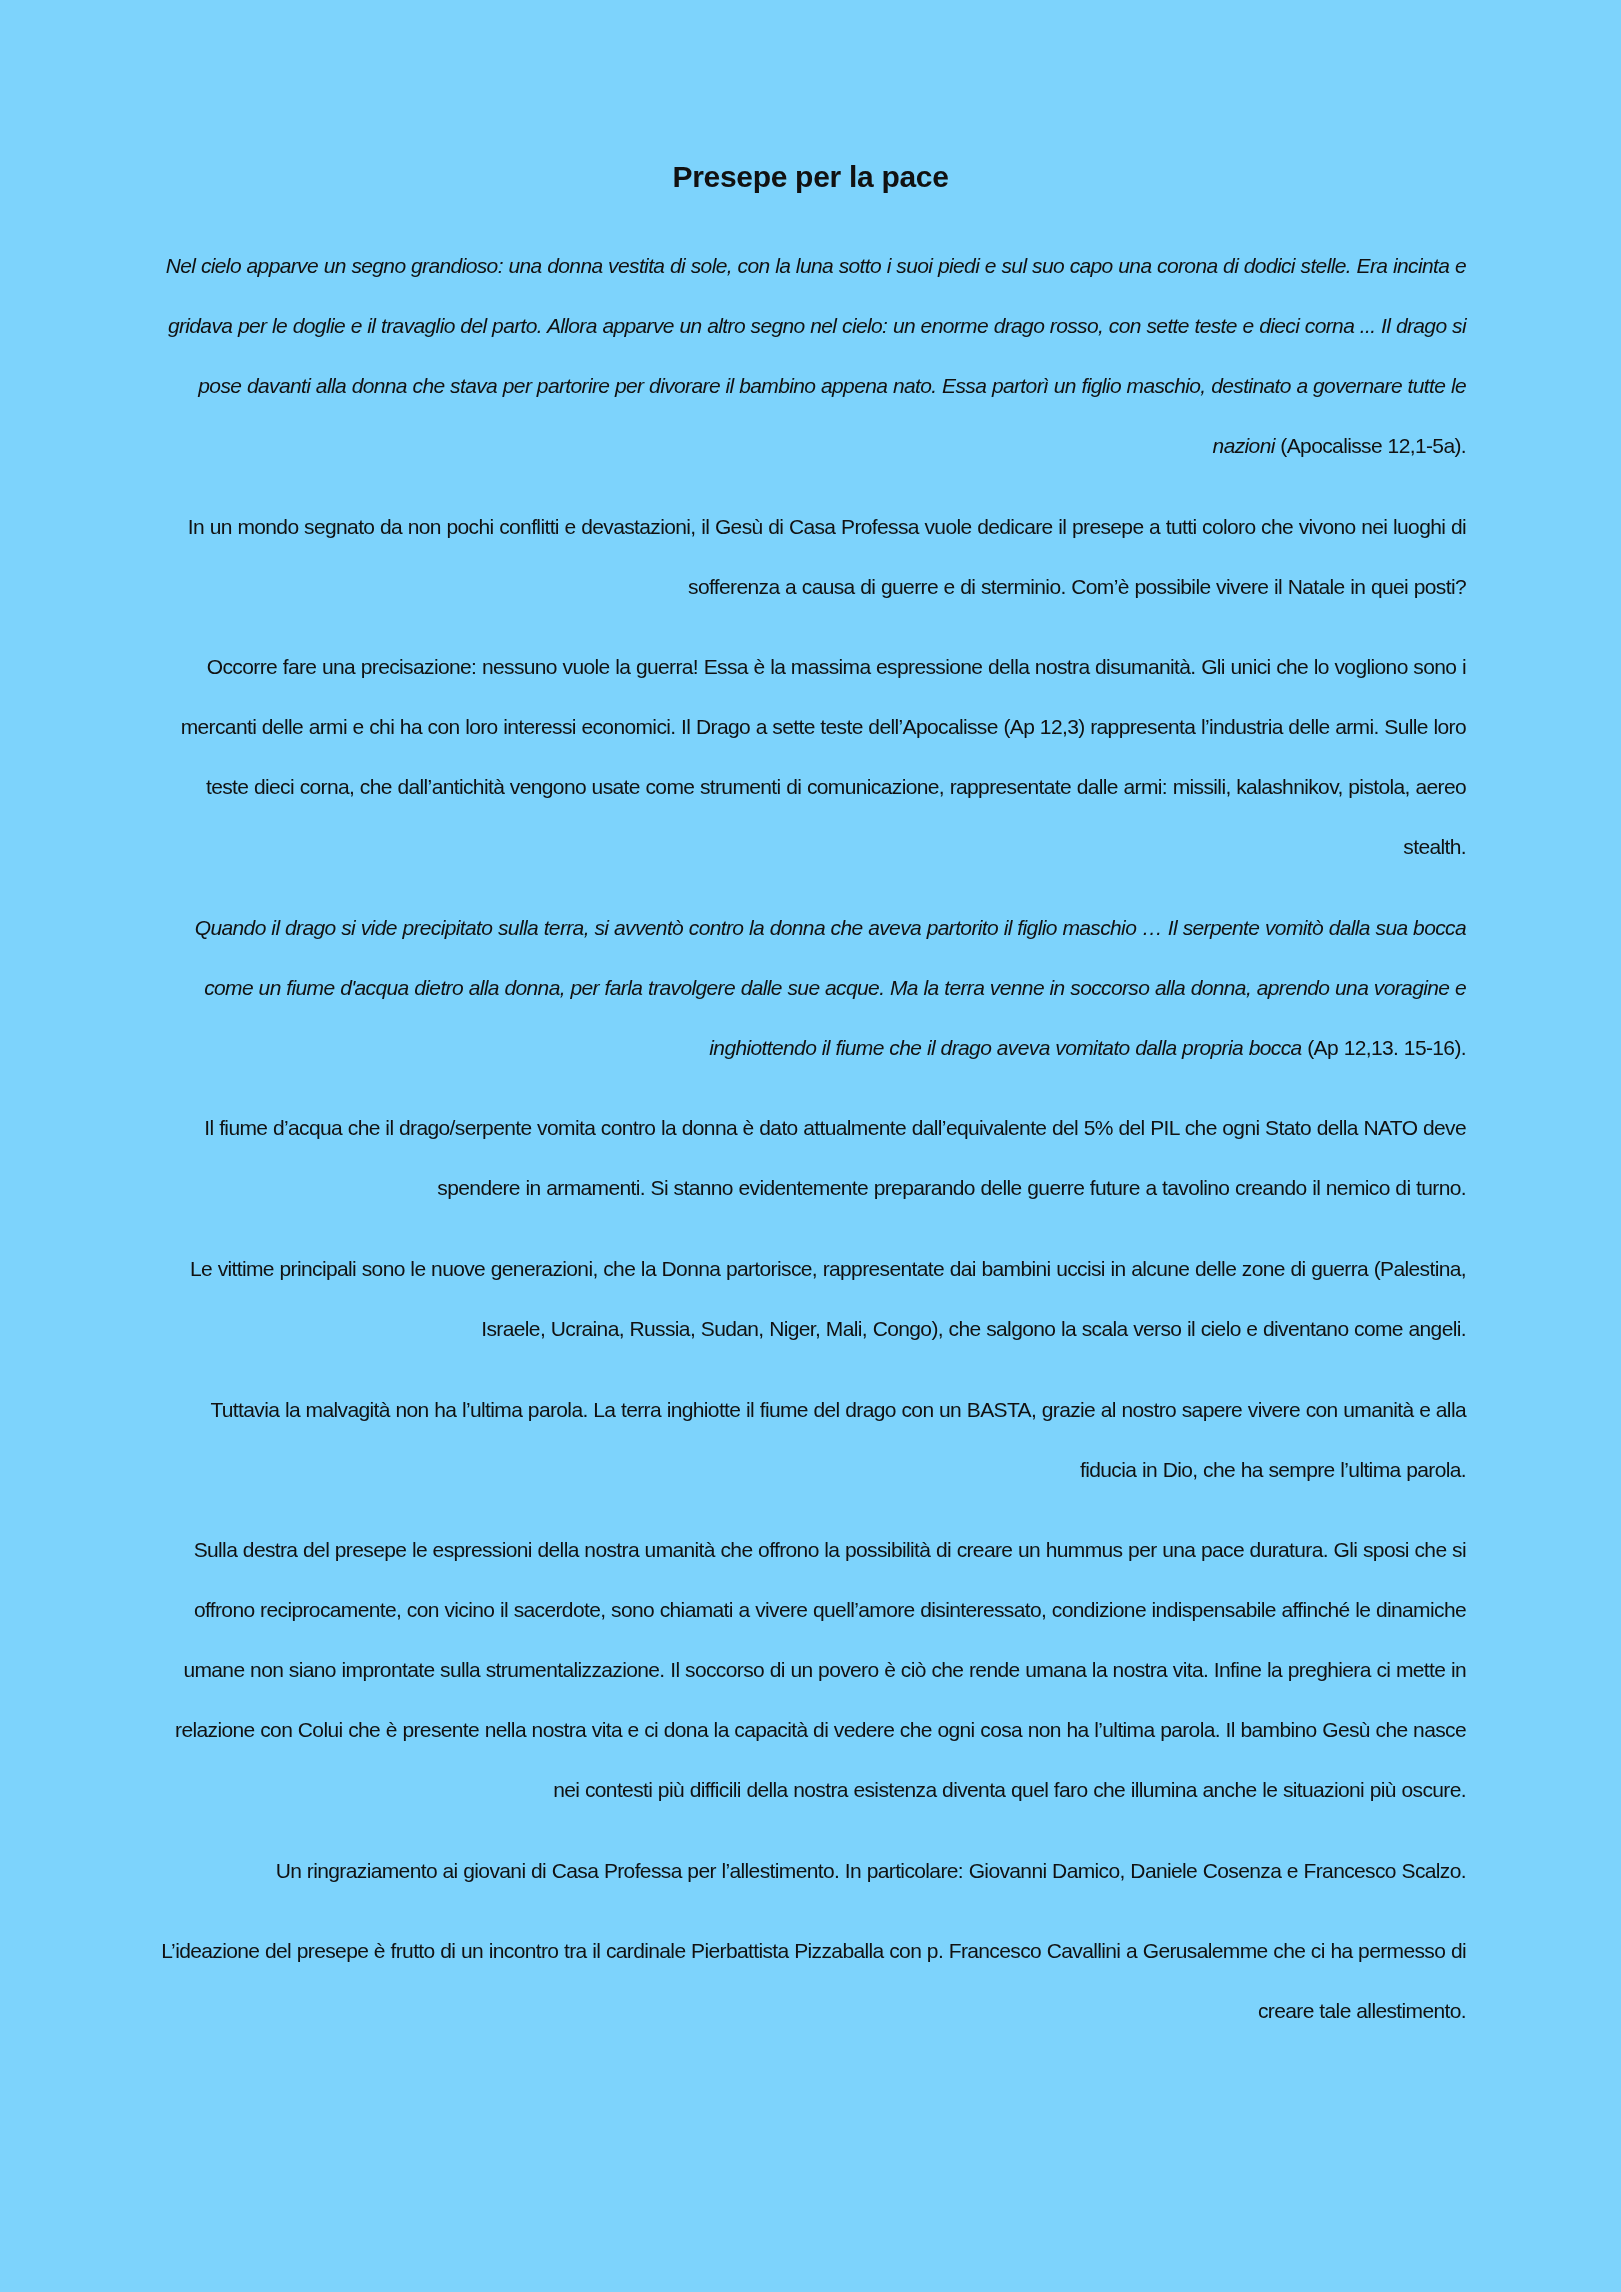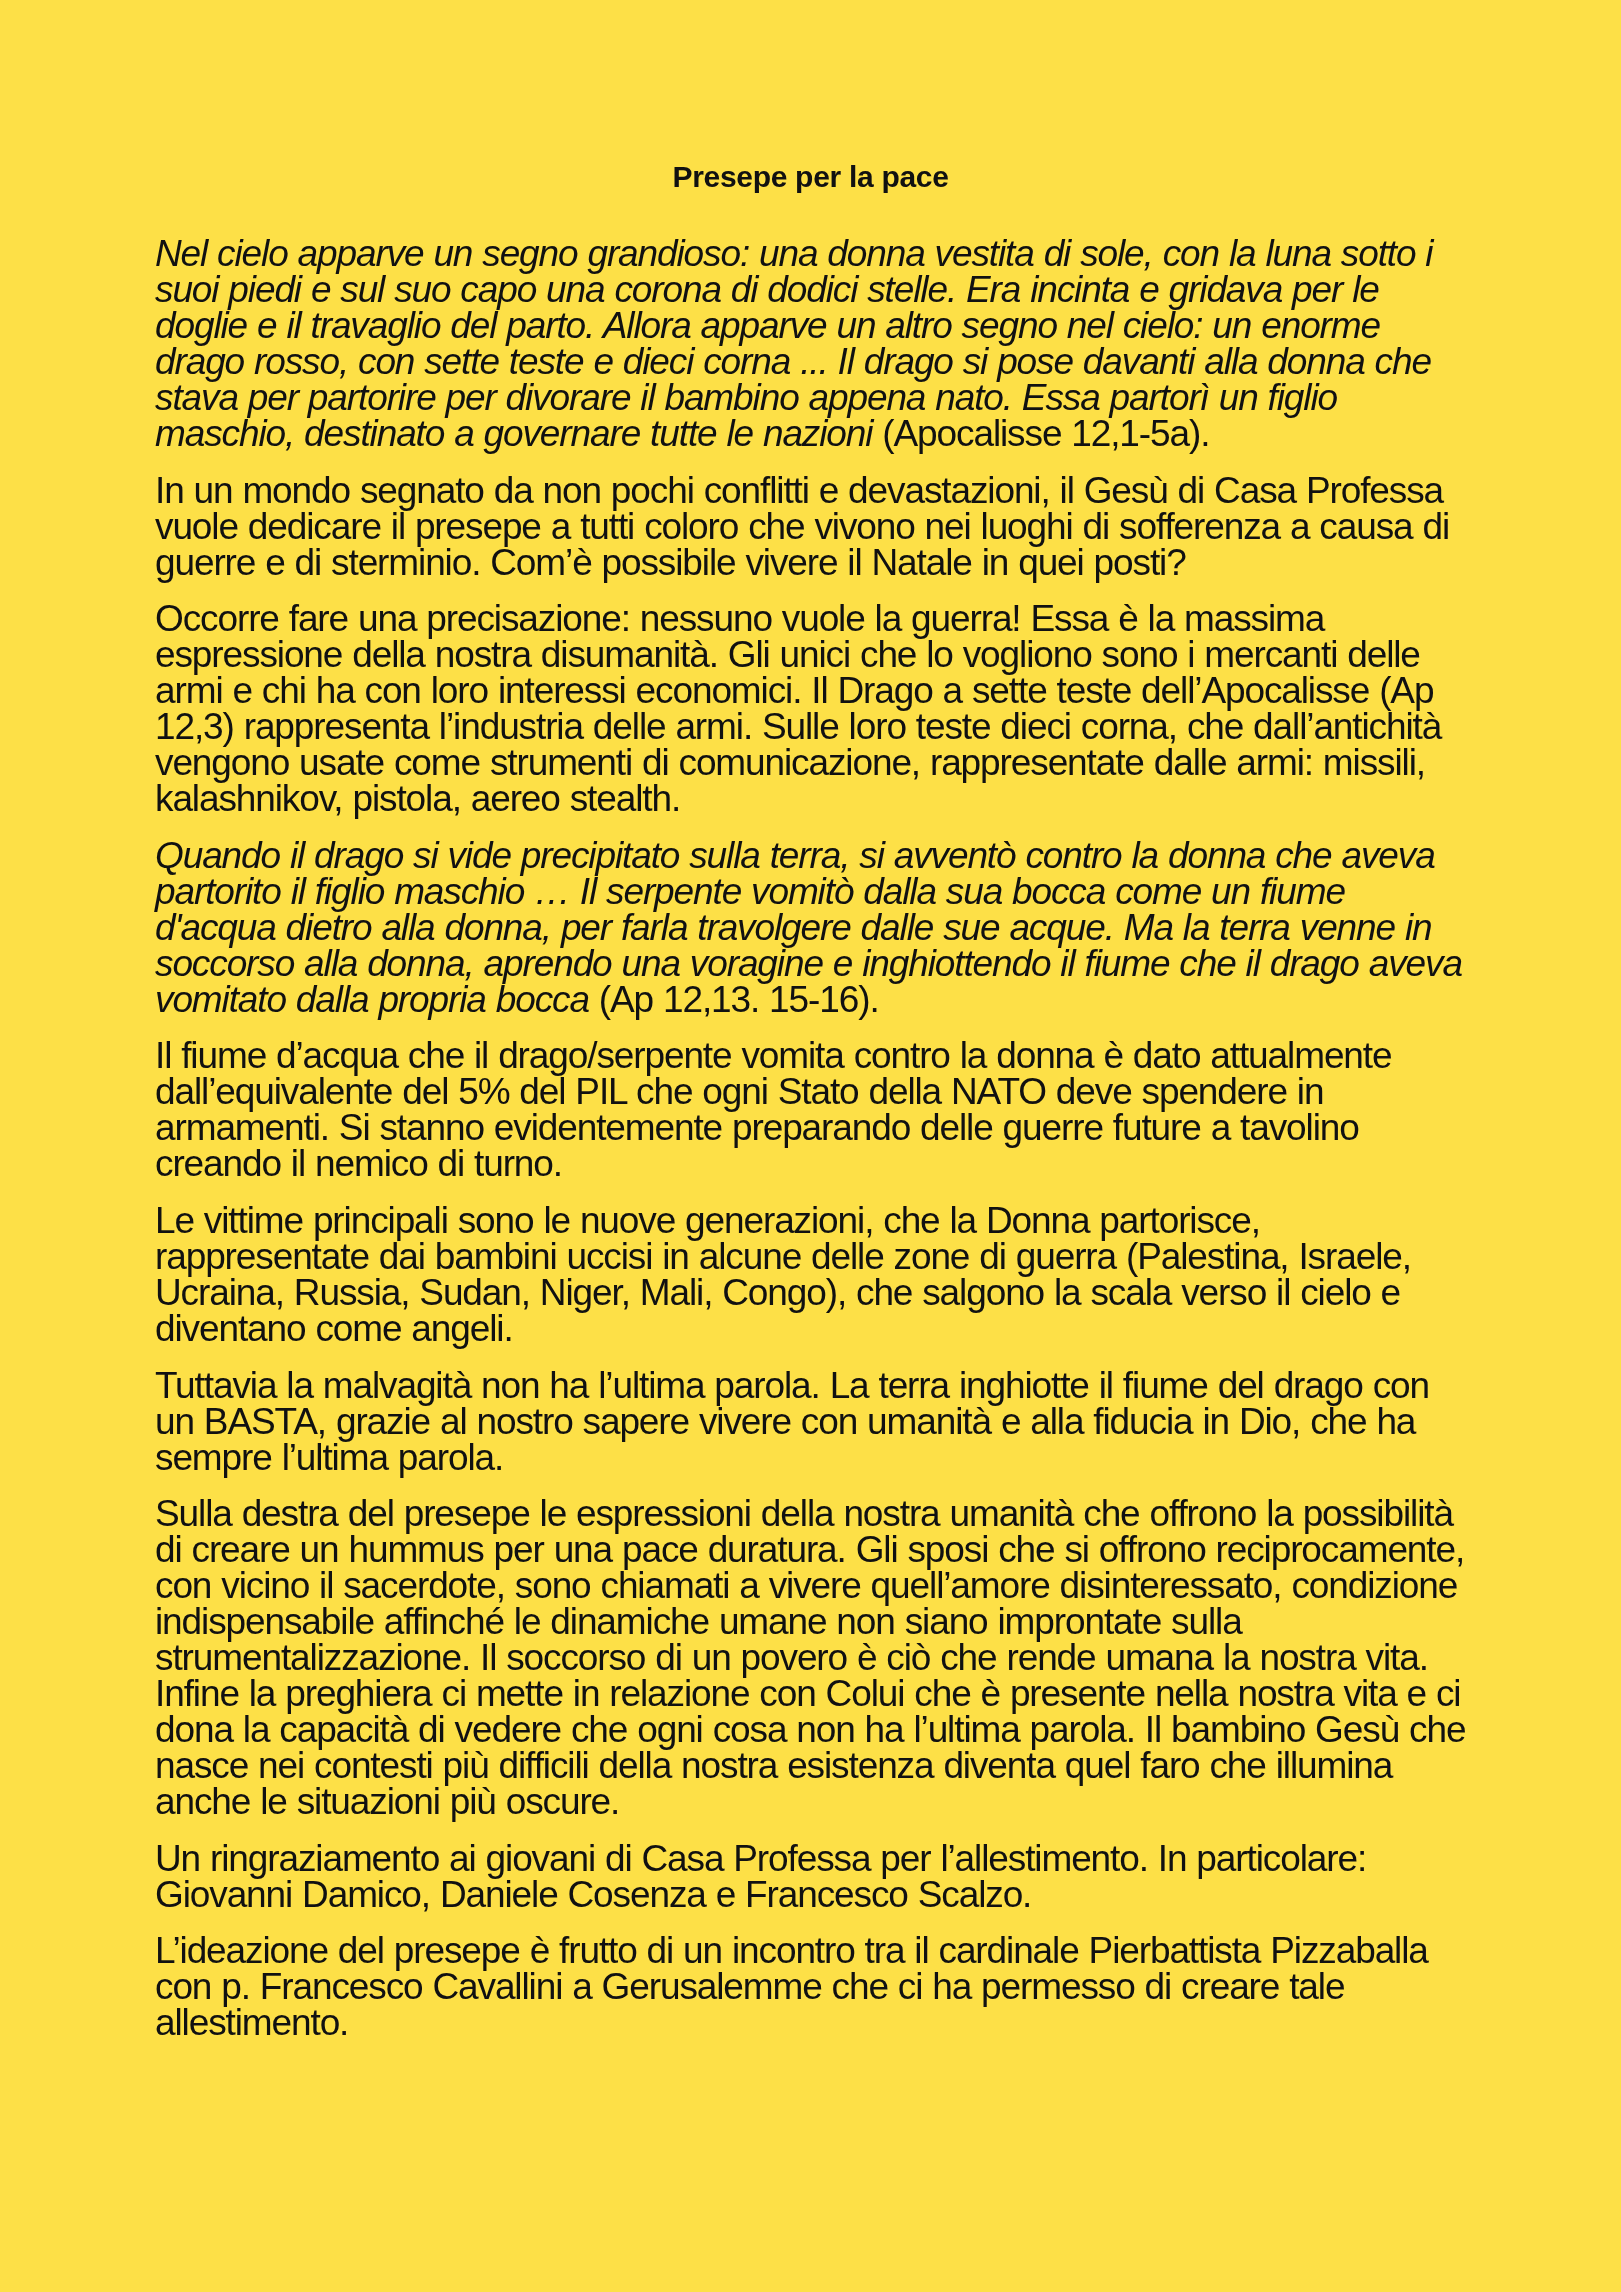--- a/index.html
+++ b/index.html
@@ -4,41 +4,41 @@
 <style>
   html, body {
     margin: 0;
     padding: 0;
     background: #ffffff;
   }
   .page {
     position: relative;
     width: 1621px;
     height: 2293px;
-    background: #fde047;
+    background: #7dd3fc;
     font-family: "Liberation Sans", sans-serif;
     color: #111111;
     box-sizing: border-box;
     padding: 155px 155px 0 155px;
     overflow: hidden;
   }
   .doc-title {
     font-size: 30px;
     font-weight: bold;
     text-align: center;
     margin: 0 0 37px 0;
     line-height: 44px;
     letter-spacing: -0.01em;
   }
   .doc-body p {
-    font-size: 37px;
-    line-height: 36px;
+    font-size: 21px;
+    line-height: 60px;
     letter-spacing: -0.03em;
     margin: 0 0 20.6px 0;
-    text-align: left;
+    text-align: right;
     word-spacing: 0.02em;
   }
   .doc-body span.italic {
     font-style: italic;
   }
 </style>
 </head>
 <body>
 
 <div class="page">

